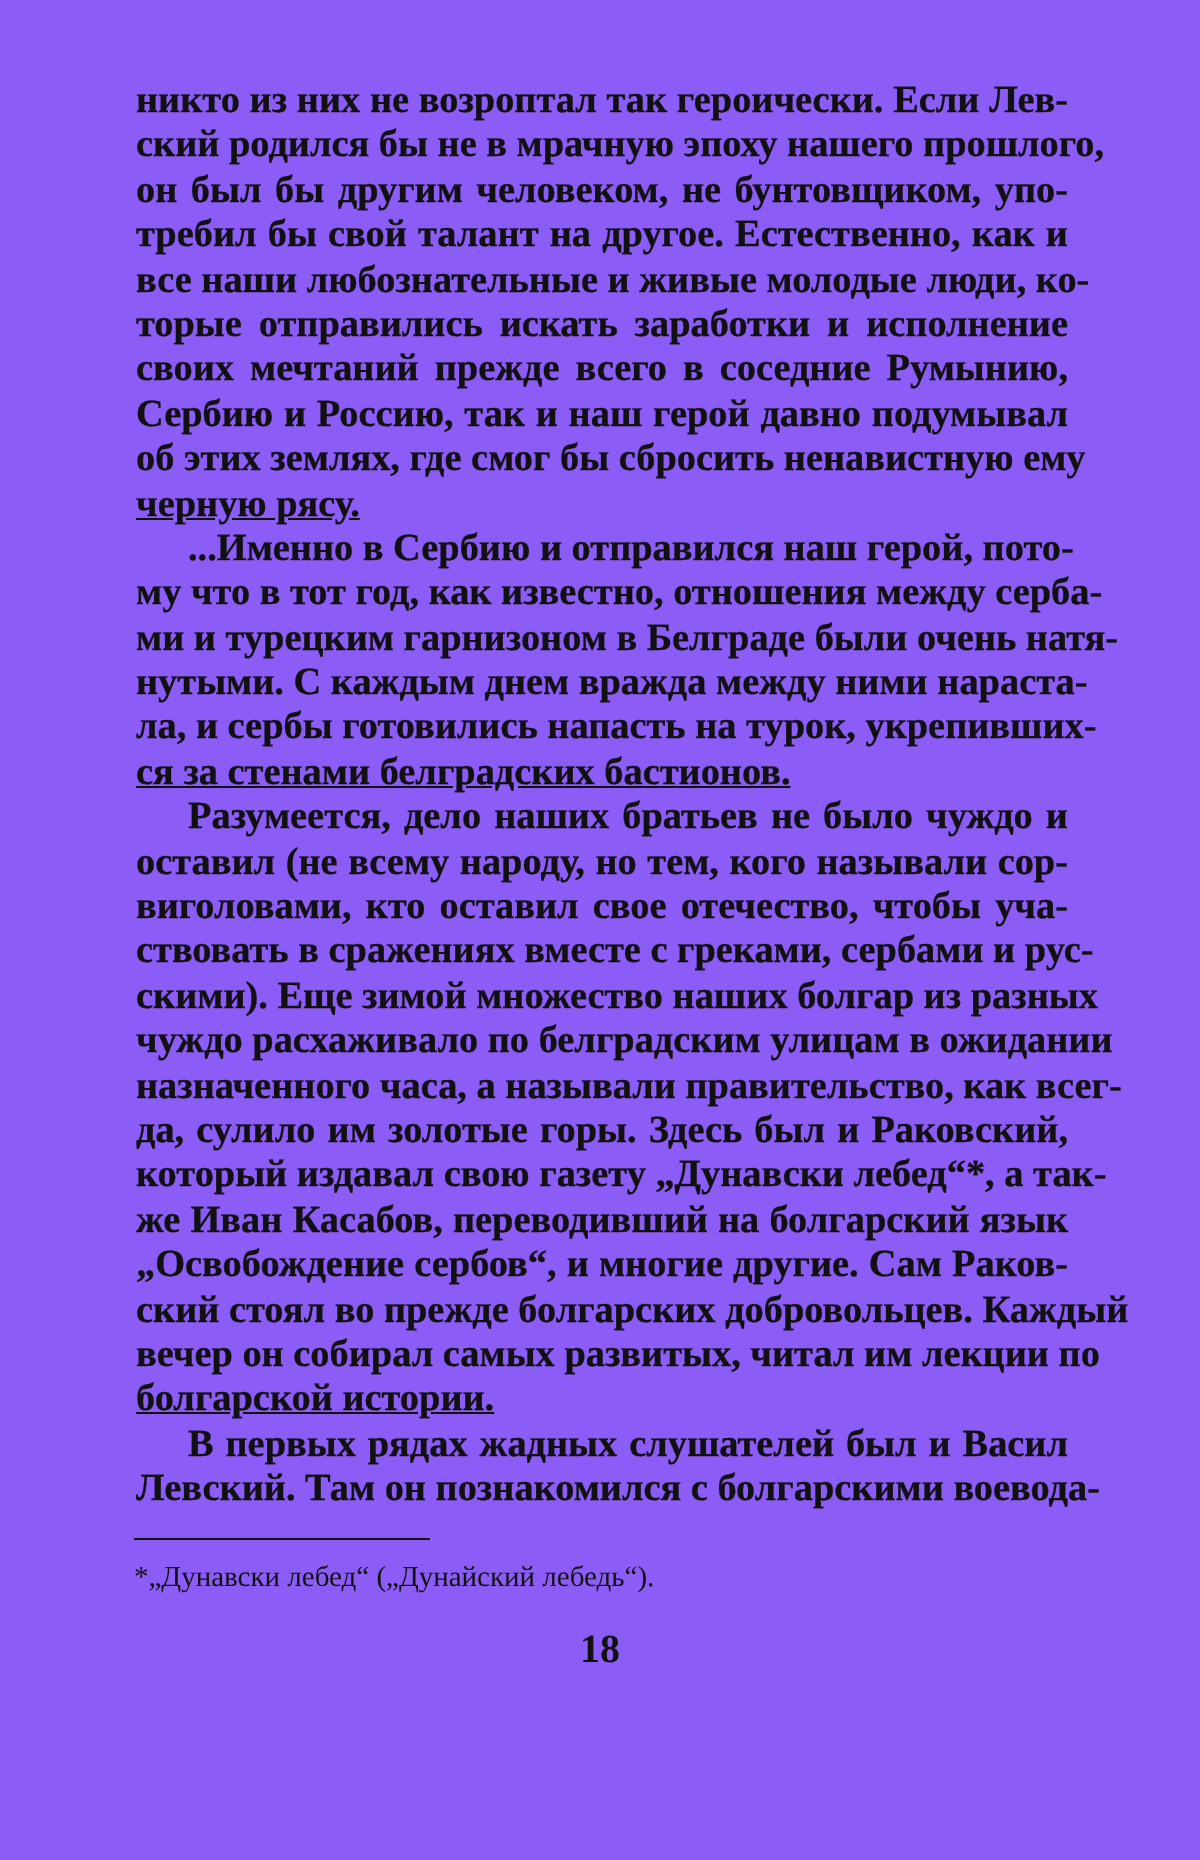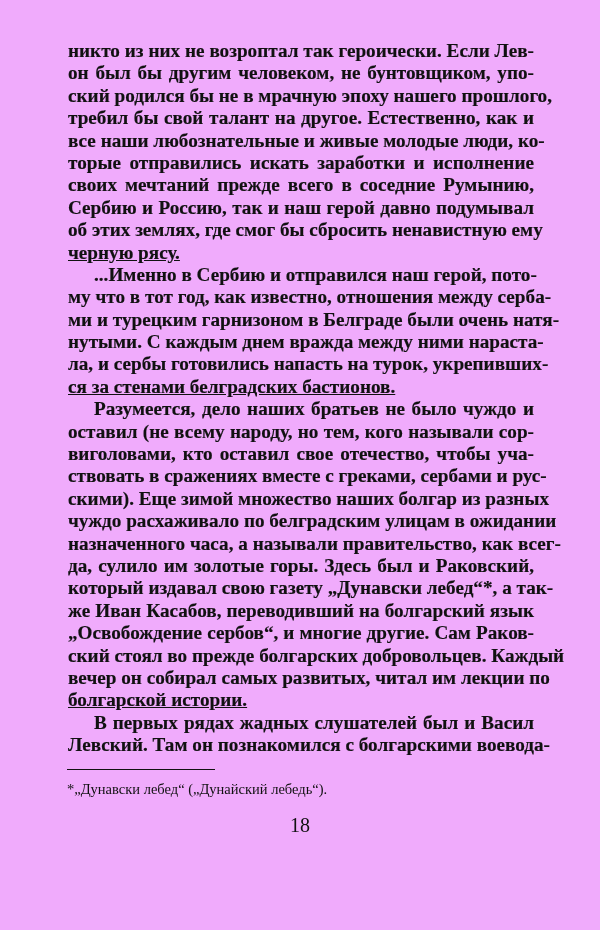--- a/index.html
+++ b/index.html
@@ -12,21 +12,21 @@
     height: 930px;
     position: relative;
     overflow: hidden;
     font-family: "Liberation Serif", "DejaVu Serif", serif;
     color: #111111;
   }
   .page {
     position: absolute;
     left: 0; top: 0;
     width: 600px; height: 930px;
-    background: #f0abfc;
+    background: #8b5cf6;
   }
   .body-text {
     position: absolute;
     left: 68px;
     top: 40px;
     width: 466px;
     font-size: 19.2px;
     line-height: 22.4px;
     font-weight: bold;
     text-align: justify;
@@ -64,34 +64,34 @@
     line-height: 18px;
     white-space: nowrap;
   }
   .page-number {
     position: absolute;
     left: 0;
     width: 600px;
     top: 814px;
     text-align: center;
     font-size: 20px;
-    font-weight: normal;
+    font-weight: bold;
     line-height: 22px;
   }
 </style>
 </head>
 <body>
 
 <div class="page">
   <div class="body-text">
 
     <div>
       <span class="line">никто из них не возроптал так героически. Если Лев-</span>
+      <span class="line">ский родился бы не в мрачную эпоху нашего прошлого,</span>
       <span class="line">он был бы другим человеком, не бунтовщиком, упо-</span>
-      <span class="line">ский родился бы не в мрачную эпоху нашего прошлого,</span>
       <span class="line">требил бы свой талант на другое. Естественно, как и</span>
       <span class="line">все наши любознательные и живые молодые люди, ко-</span>
       <span class="line">торые отправились искать заработки и исполнение</span>
       <span class="line">своих мечтаний прежде всего в соседние Румынию,</span>
       <span class="line">Сербию и Россию, так и наш герой давно подумывал</span>
       <span class="line">об этих землях, где смог бы сбросить ненавистную ему</span>
       <span class="line last">черную рясу.</span>
     </div>
 
     <div>

